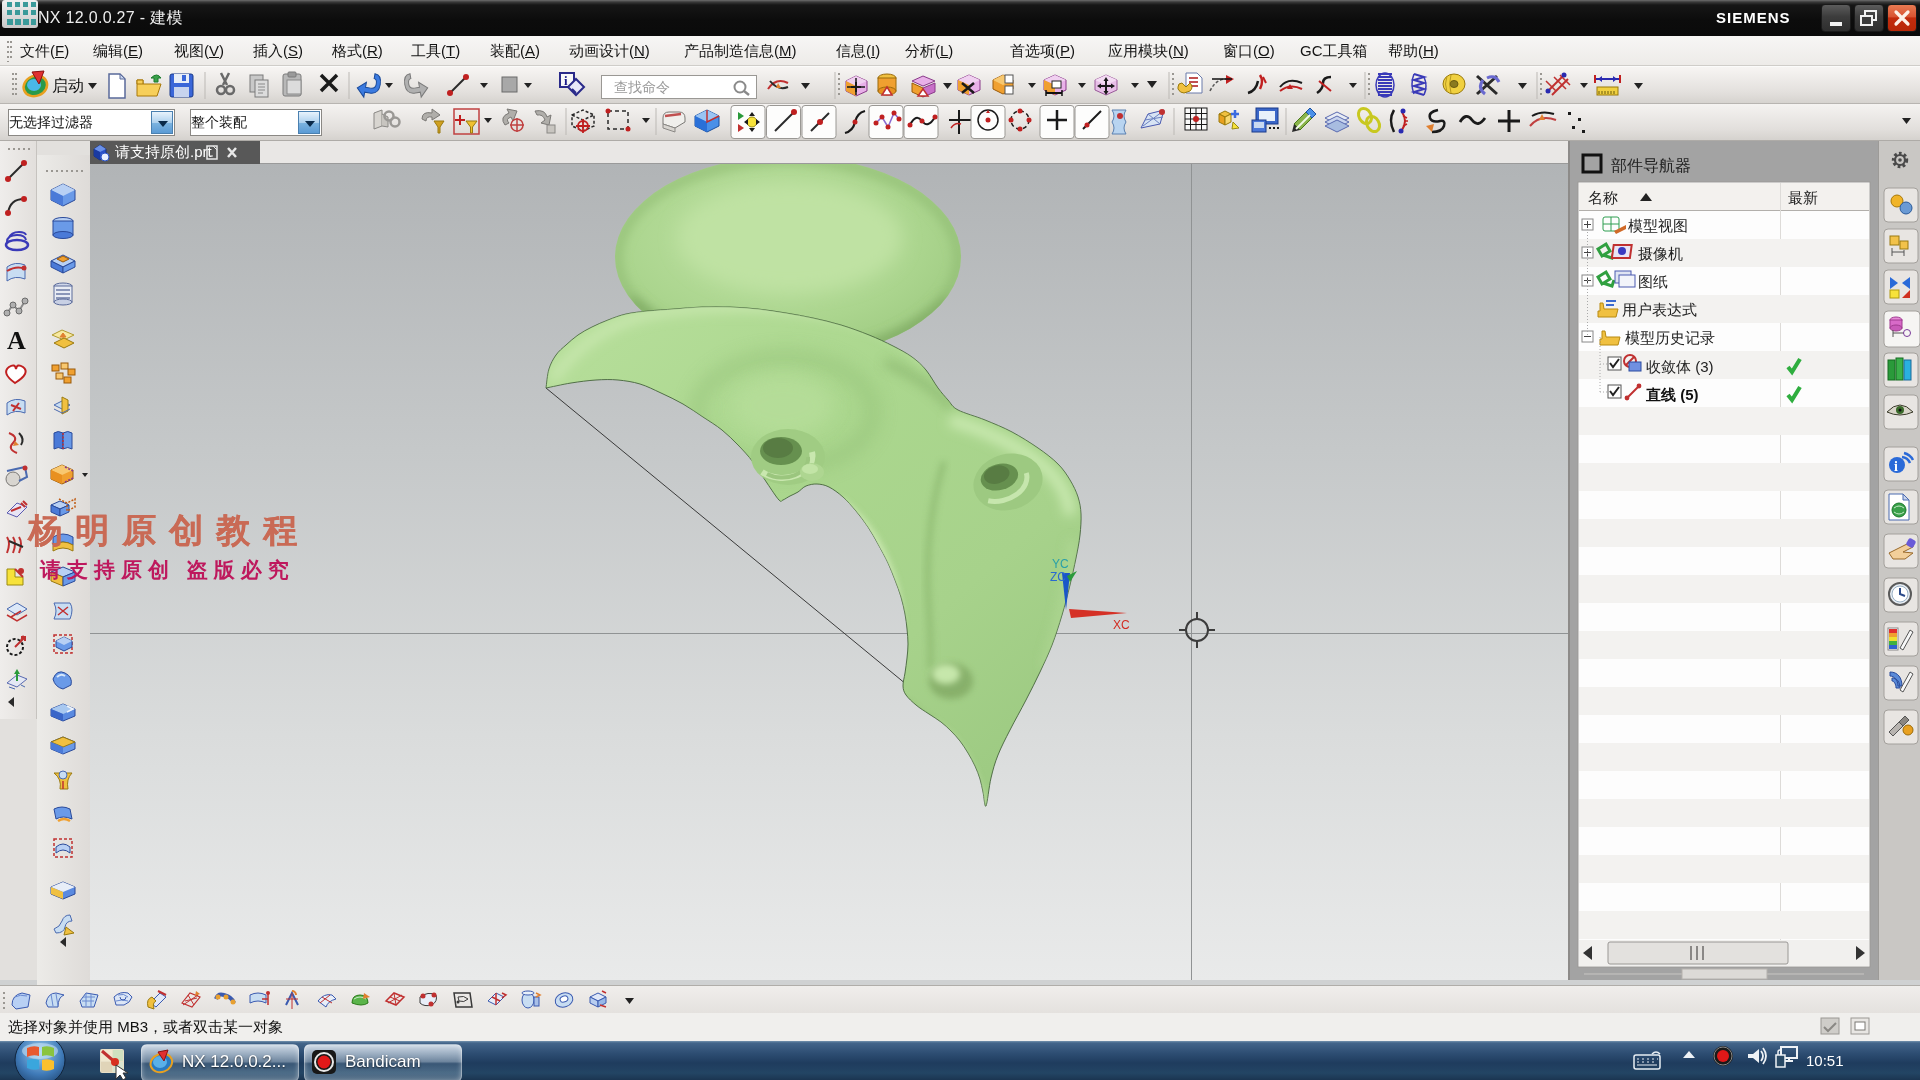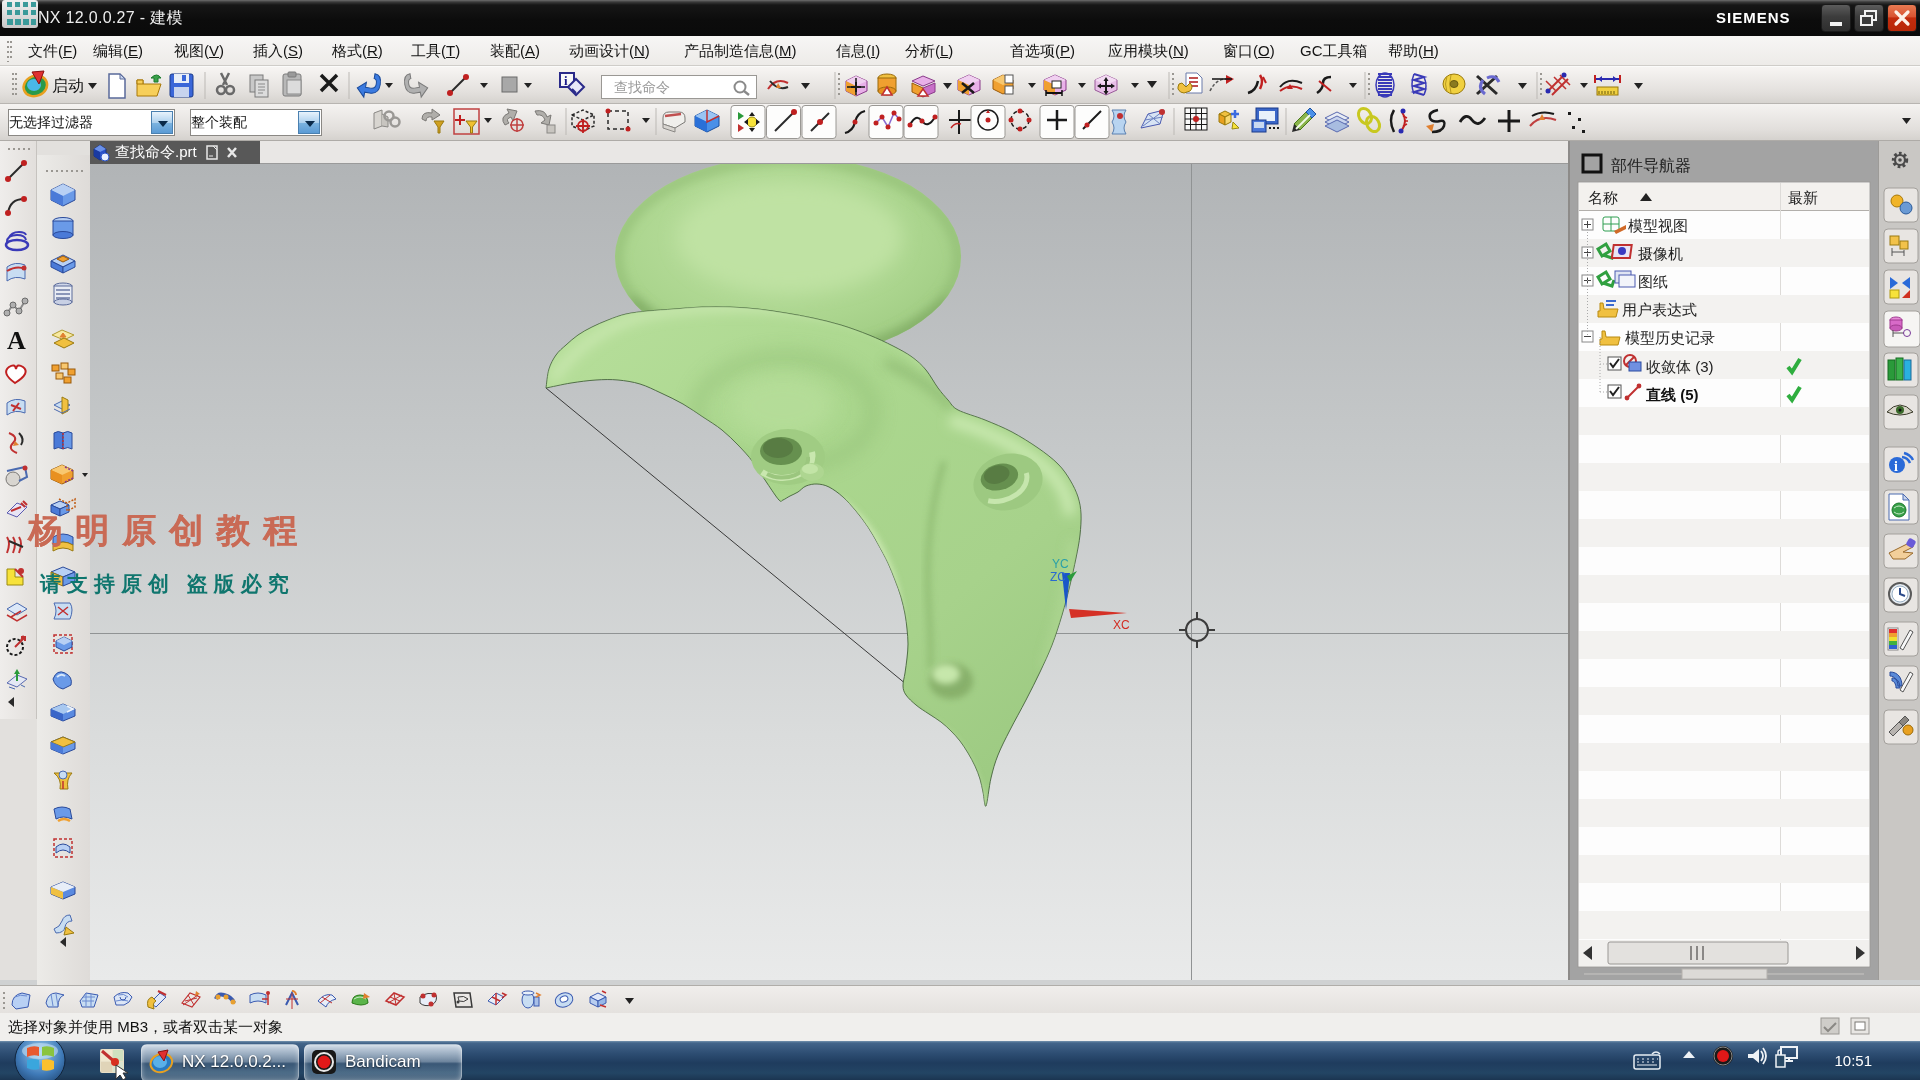--- a/index.html
+++ b/index.html
@@ -39,21 +39,21 @@
 #nav{position:absolute;left:1570px;top:141px;width:308px;height:839px;background:#a3a3a3}
 #rstrip{position:absolute;left:1878px;top:141px;width:42px;height:839px;background:#c9c7c4;border-left:1px solid #9d9b98}
 
 #bbar{position:absolute;left:0;top:985px;width:1920px;height:28px;background:linear-gradient(#f0eeec,#e4e1de);border-top:1px solid #b0ada9}
 #sbar{position:absolute;left:0;top:1013px;width:1920px;height:28px;background:#f0efed;font-size:15px;color:#111}
 #sbar .msg{position:absolute;left:8px;top:5px}
 
 #task{position:absolute;left:0;top:1041px;width:1920px;height:39px;background:linear-gradient(#7493ae 0px,#43658a 2px,#2e4e73 12px,#1f3c5e 22px,#234564 32px,#1b3551 39px)}
 .tbtn{position:absolute;top:3px;height:38px;border-radius:6px;border:1px solid rgba(255,255,255,.45);background:linear-gradient(rgba(240,246,252,.8),rgba(205,220,232,.45) 46%,rgba(120,150,175,.3) 52%,rgba(160,185,205,.45));box-shadow:inset 0 0 5px rgba(255,255,255,.4);color:#fff;font-size:17px}
 .tbtn .lbl{position:absolute;left:40px;top:7px;text-shadow:0 1px 2px rgba(0,0,0,.7)}
-#clock{position:absolute;left:1806px;top:0;width:66px;height:39px;color:#fff;font-size:15px;text-align:right;line-height:39px}
+#clock{position:absolute;left:1806px;top:0;width:66px;height:39px;color:#fff;font-size:15px;text-align:left;line-height:39px}
 </style></head>
 <body>
 <div id="title">
  <div class="ttext">NX 12.0.0.27 - 建模</div>
  <div id="siemens">SIEMENS</div>
  <div class="capbtn" id="bmin"><svg width="28" height="26" viewBox="0 0 28 26">
         <rect x="8" y="17" width="12" height="4" fill="#f2f2f2"></rect>
       </svg></div>
  <div class="capbtn" id="bmax"><svg width="28" height="26" viewBox="0 0 28 26">
         <g fill="none" stroke="#f2f2f2" stroke-width="2">
@@ -76,29 +76,29 @@
           <rect x="29" y="10" width="5" height="5"></rect>
           <rect x="5" y="19" width="6" height="6"></rect>
           <rect x="13" y="19" width="6" height="6"></rect>
           <rect x="21" y="19" width="6" height="6"></rect>
           <rect x="29" y="19" width="5" height="6"></rect>
         </g>
       </svg></div>
 </div>
 <div id="wm" style="position:absolute;left:28px;top:508px;z-index:50;pointer-events:none">
  <div style="font-size:34px;color:#c96a55;letter-spacing:13px;white-space:nowrap;font-weight:bold;text-shadow:0.6px 0 #c96a55">杨明原创教程</div>
- <div style="font-size:21px;color:#0f766e;letter-spacing:6px;white-space:nowrap;margin-top:16px;margin-left:12px;font-weight:bold">请支持原创 盗版必究</div>
+ <div style="font-size:21px;color:#be185d;letter-spacing:6px;white-space:nowrap;margin-top:2px;margin-left:12px;font-weight:bold">请支持原创 盗版必究</div>
 </div>
 <div id="menu">
     <svg class="abs" style="left:6px;top:3px" width="8" height="24" viewBox="0 0 8 24">
       <g stroke="#9a9792" stroke-width="2">
         <path d="M2,2 v2 M2,7 v2 M2,12 v2 M2,17 v2 M2,22 v1 M5,2 v2 M5,7 v2 M5,12 v2 M5,17 v2"></path>
       </g>
     </svg>
- <span style="left:28px">文件(<u>F</u>)</span>
+ <span style="left:20px">文件(<u>F</u>)</span>
  <span style="left:93px">编辑(<u>E</u>)</span>
  <span style="left:174px">视图(<u>V</u>)</span>
  <span style="left:253px">插入(<u>S</u>)</span>
  <span style="left:332px">格式(<u>R</u>)</span>
  <span style="left:411px">工具(<u>T</u>)</span>
  <span style="left:490px">装配(<u>A</u>)</span>
  <span style="left:569px">动画设计(<u>N</u>)</span>
  <span style="left:684px">产品制造信息(<u>M</u>)</span>
  <span style="left:836px">信息(<u>I</u>)</span>
  <span style="left:905px">分析(<u>L</u>)</span>
@@ -519,21 +519,21 @@
 <div class="combo" style="left:190px;width:132px">整个装配<div class="btn"></div></div>
 </div>
 <div id="tabbar">
     <div id="tab">
  <svg class="abs" style="left:3px;top:2px" width="19" height="19" viewBox="0 0 19 19">
   <path d="M3,6 L9,2 L15,6 L15,13 L9,17 L3,13 Z" fill="#2a52c8" stroke="#16307a"></path>
   <path d="M3,6 L9,9 L15,6 L9,2 Z" fill="#6a90e8"></path>
   <path d="M9,9 L9,17 L3,13 L3,6 Z" fill="#1a3aa0"></path>
   <circle cx="14" cy="14" r="4" fill="#e8f0ff" stroke="#2a52c8"></circle>
  </svg>
- <span style="position:absolute;left:27px;top:0">查找命令.prt</span>
+ <span style="position:absolute;left:27px;top:0">请支持原创.prt</span>
  <svg class="abs" style="left:118px;top:4px" width="34" height="16" viewBox="0 0 34 16">
   <rect x="1" y="1" width="10" height="13" fill="none" stroke="#e8e8e8" stroke-width="1.5"></rect>
   <path d="M7,1 L11,5 M3,11 l4,0" stroke="#e8e8e8"></path>
   <path d="M22,3 l8,9 M30,3 l-8,9" stroke="#e8e8e8" stroke-width="2.5"></path>
  </svg>
 </div>
   </div>
 <div id="lcols">
  <div id="lcol2"></div>
  <div id="lcol1"></div>

